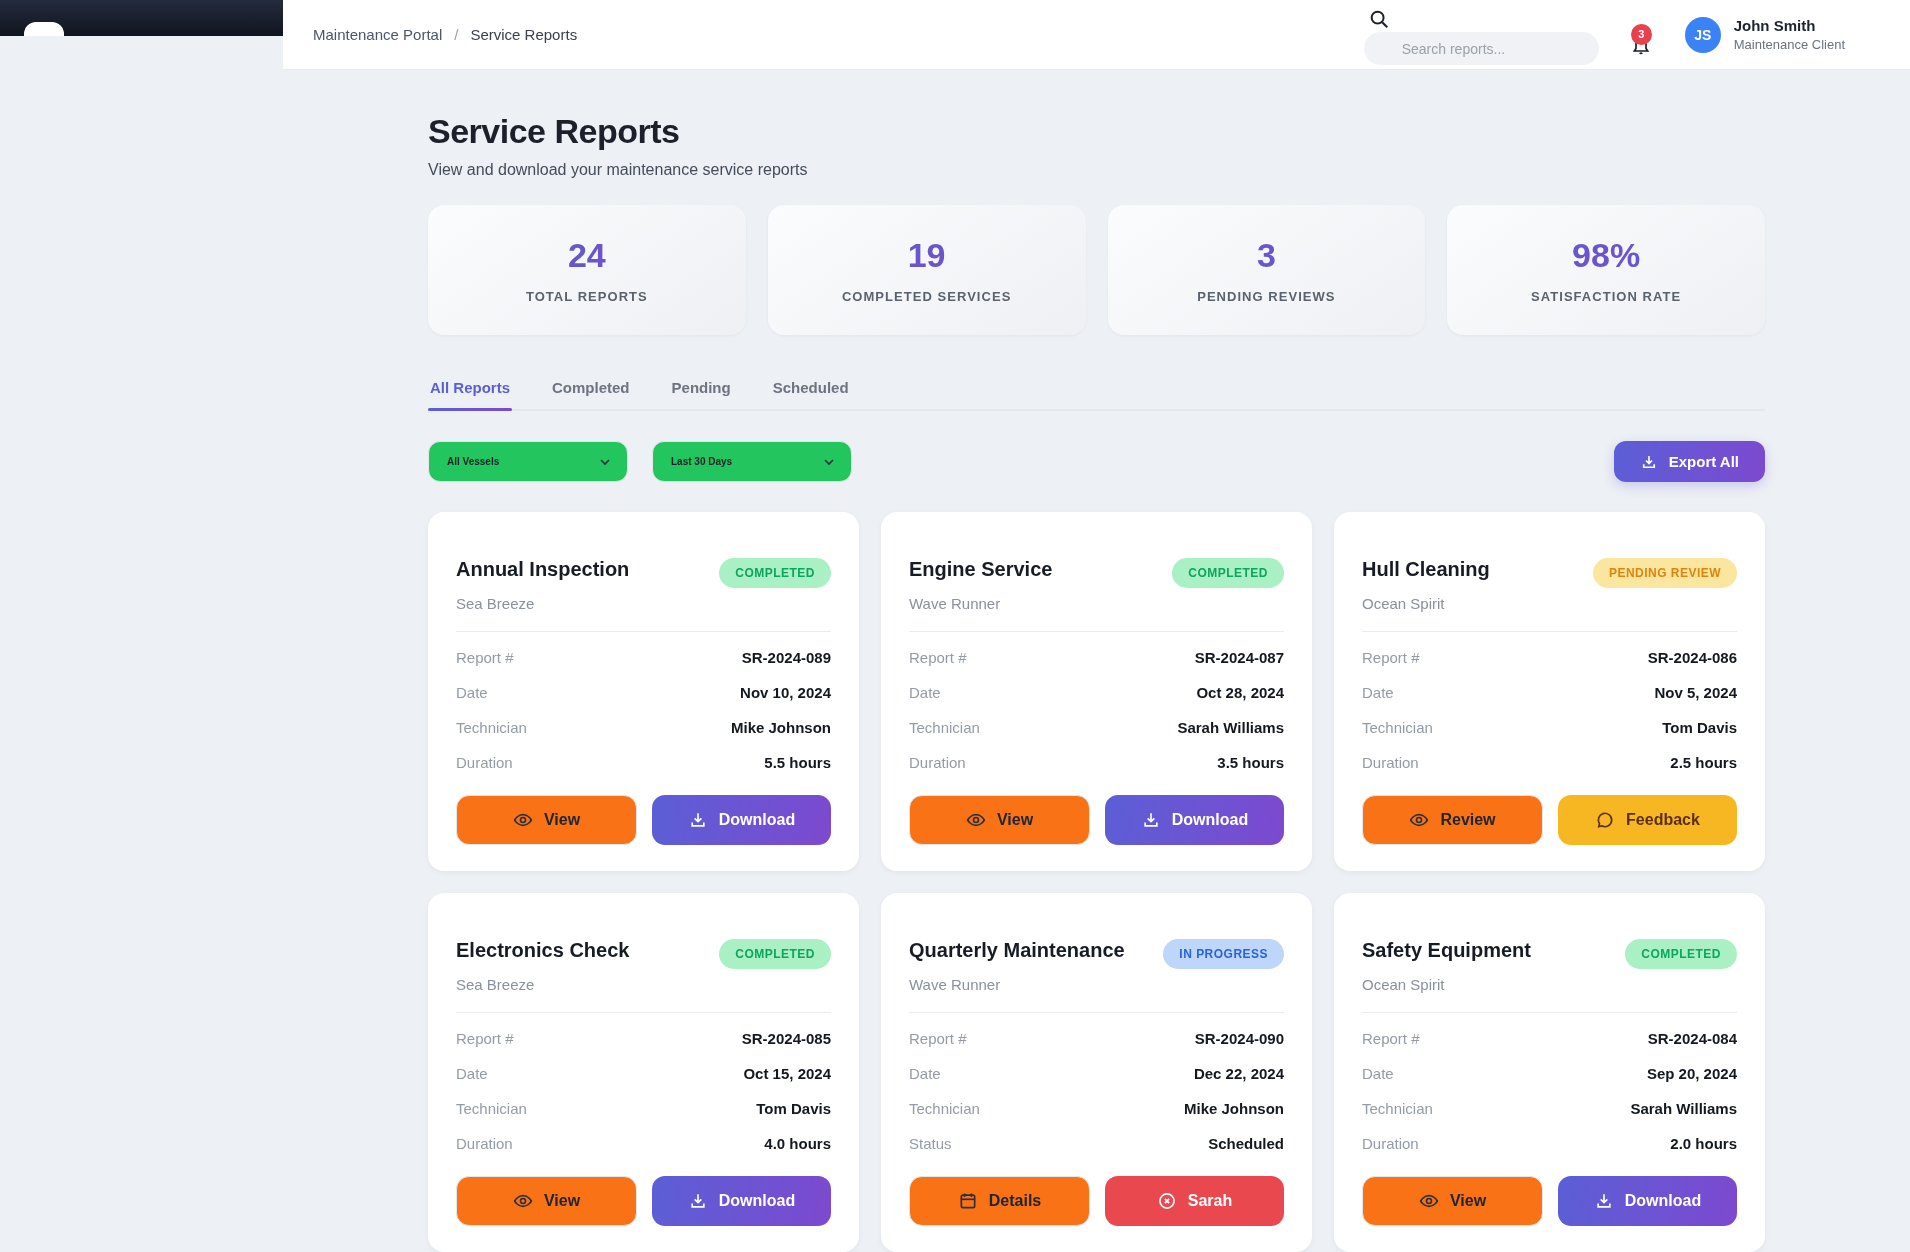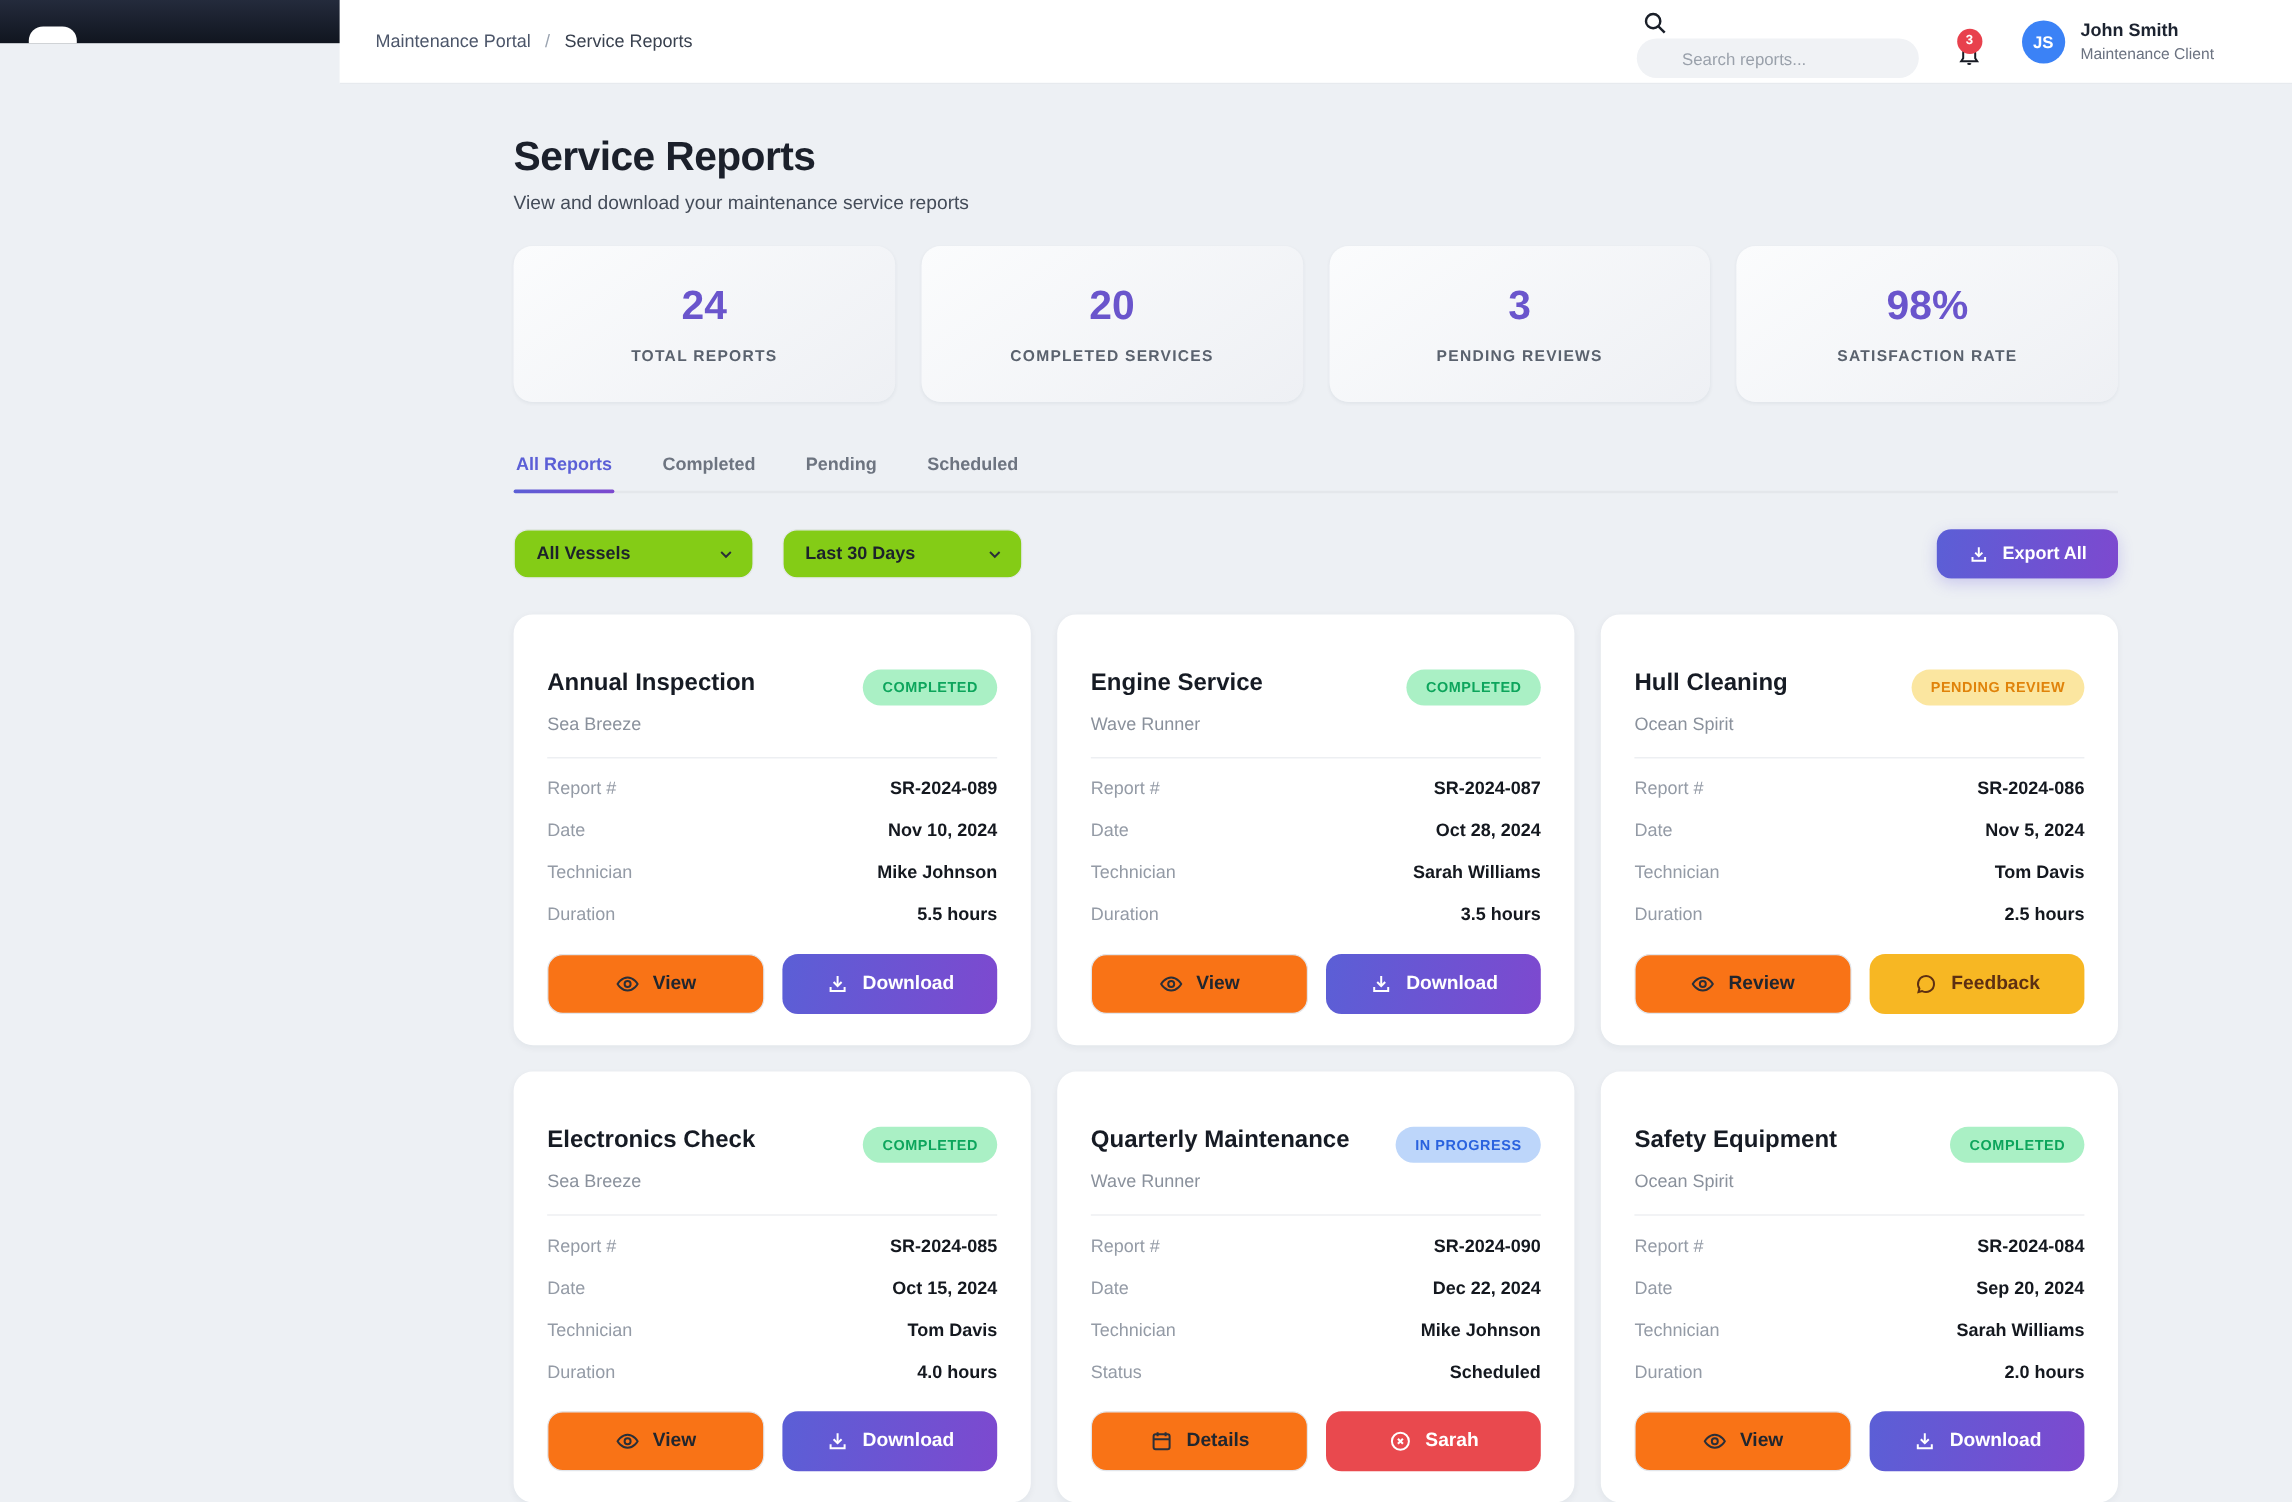--- a/index.html
+++ b/index.html
@@ -76,23 +76,23 @@
   .tabs { margin-top:44px; display:flex; gap:38px; border-bottom:2px solid #e4e7eb; }
   .tab { padding:0 2px 13px; font-size:15px; font-weight:600; color:#6d7480; cursor:pointer; position:relative; }
   .tab.active { color:var(--accent-start); }
   .tab.active::after {
     content:""; position:absolute; left:0; right:0; bottom:-2px; height:3px; border-radius:2px;
     background:linear-gradient(90deg,var(--accent-start),var(--accent-end));
   }
 
   .filters { margin-top:30px; display:flex; align-items:center; gap:24px; }
   .select {
-    width:200px; height:41px; background:#84cc16; border:1px solid #e4e7ec; border-radius:12px;
+    width:200px; height:41px; background:#22c55e; border:1px solid #e4e7ec; border-radius:12px;
     display:flex; align-items:center; padding:0 14px 0 18px;
-    font-size:15px; font-weight:600; color:#1c222b; cursor:pointer;
+    font-size:10px; font-weight:600; color:#1c222b; cursor:pointer;
   }
   .select svg { margin-left:auto; width:16px; height:16px; stroke:#2a2f38; stroke-width:2.4; fill:none; }
   .btn-export {
     margin-left:auto; height:41px; padding:0 26px; border:none; border-radius:12px; cursor:pointer;
     background:linear-gradient(100deg,var(--accent-start),var(--accent-end));
     color:#fff; font-size:15px; font-weight:bold; font-family:inherit;
     display:flex; align-items:center; gap:11px;
     box-shadow:0 4px 12px rgba(95,80,220,.25);
   }
   .btn-export svg { width:18px; height:18px; stroke:#fff; stroke-width:2.2; fill:none; }
@@ -180,21 +180,21 @@
   <div class="container">
     <h1 class="page-title">Service Reports</h1>
     <p class="page-subtitle">View and download your maintenance service reports</p>
 
     <section class="stats">
       <div class="stat-card">
         <div class="stat-value">24</div>
         <div class="stat-label">TOTAL REPORTS</div>
       </div>
       <div class="stat-card">
-        <div class="stat-value">20</div>
+        <div class="stat-value">19</div>
         <div class="stat-label">COMPLETED SERVICES</div>
       </div>
       <div class="stat-card">
         <div class="stat-value">3</div>
         <div class="stat-label">PENDING REVIEWS</div>
       </div>
       <div class="stat-card">
         <div class="stat-value">98%</div>
         <div class="stat-label">SATISFACTION RATE</div>
       </div>

